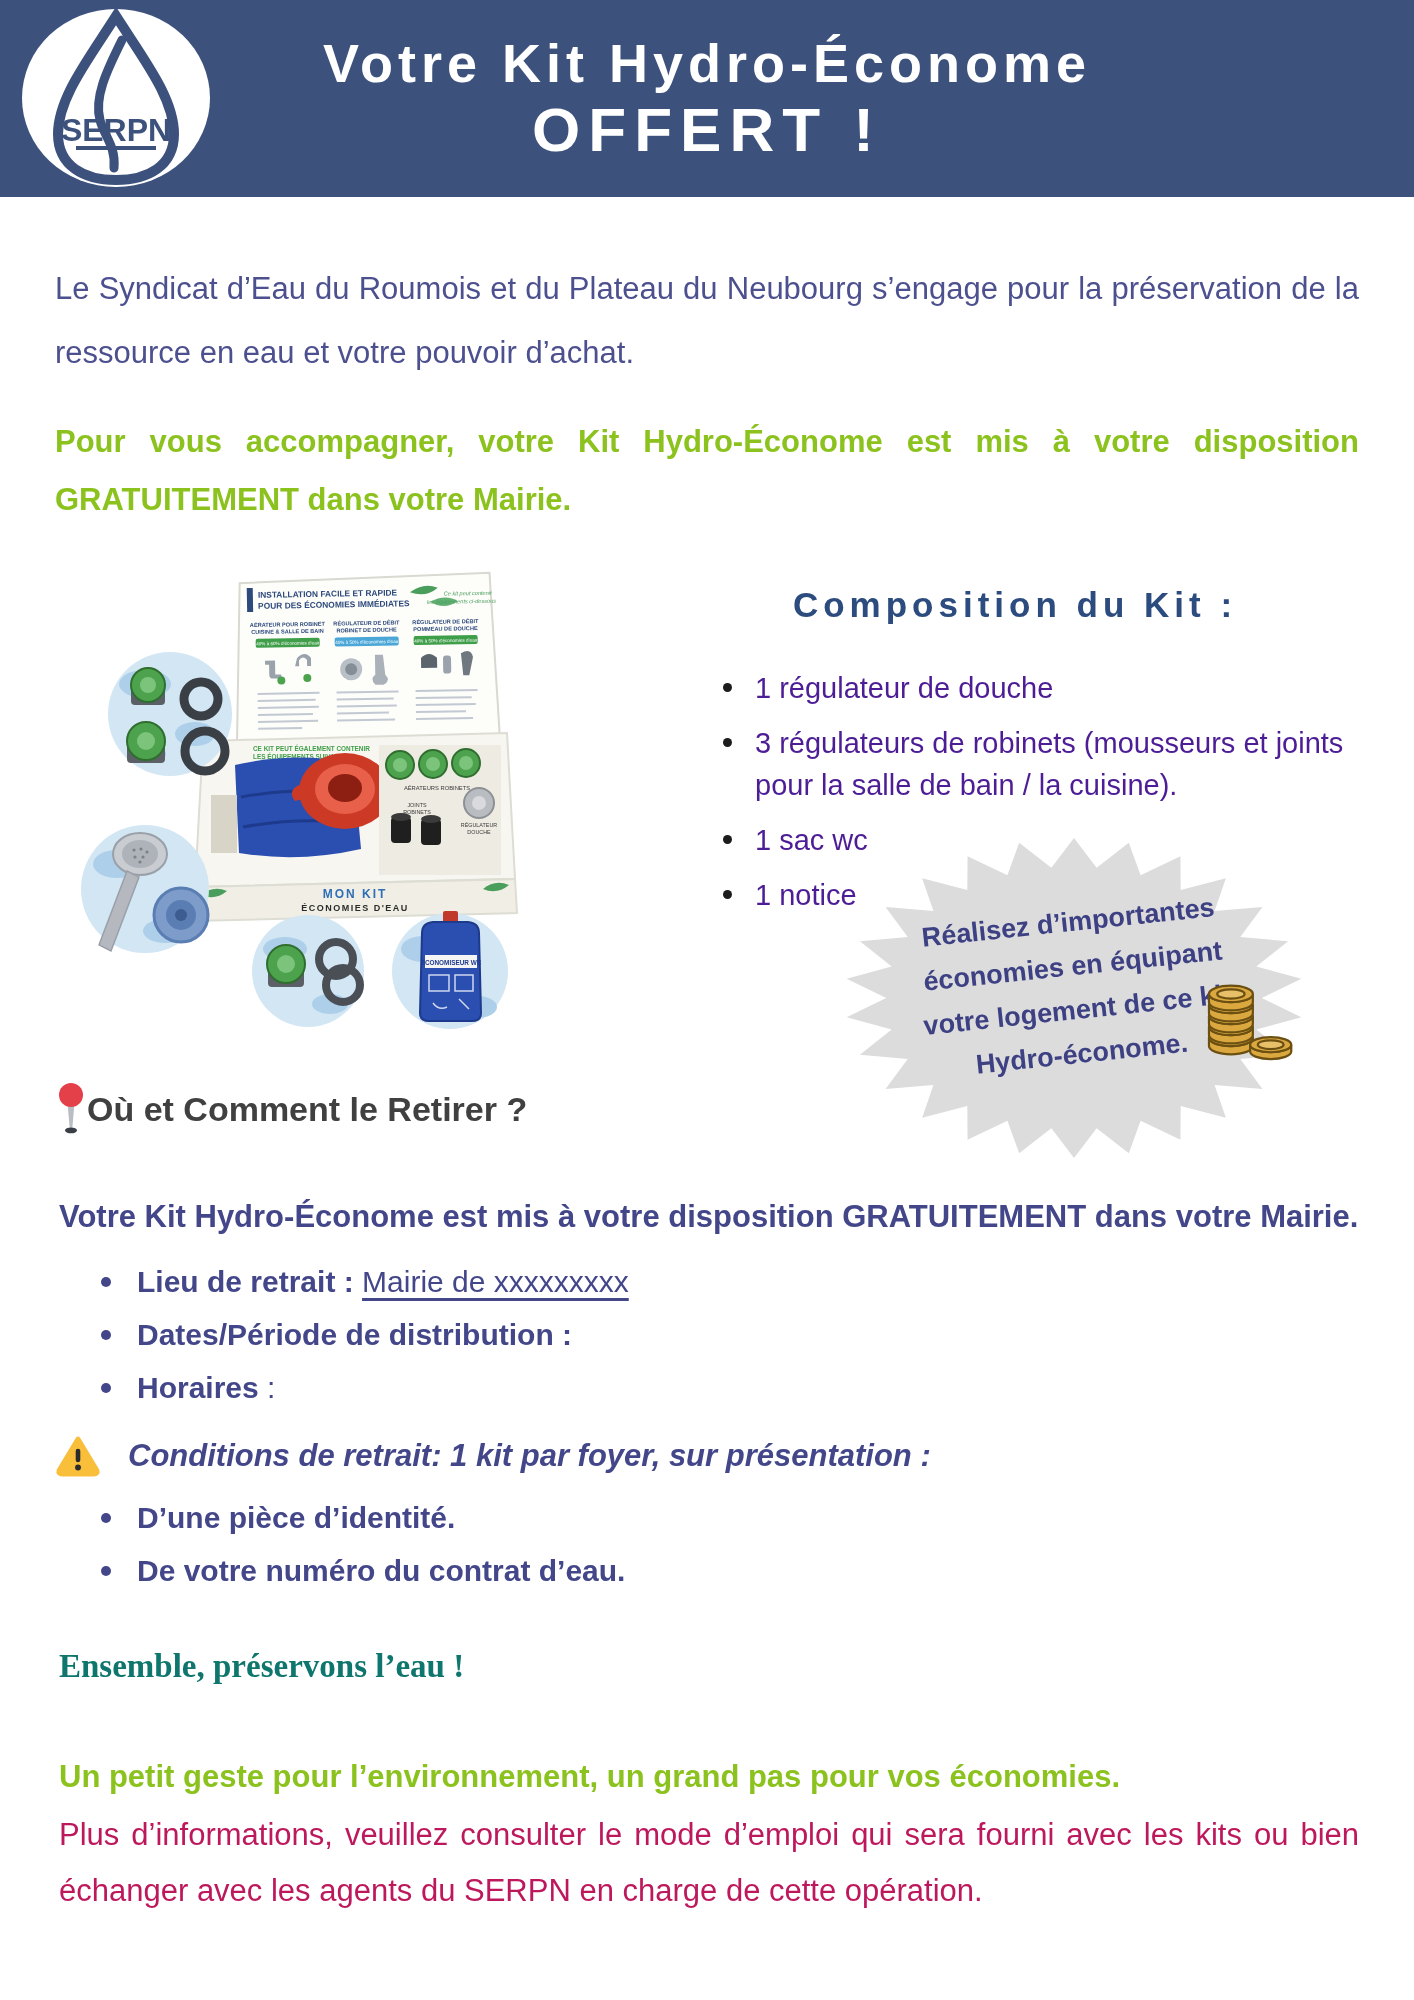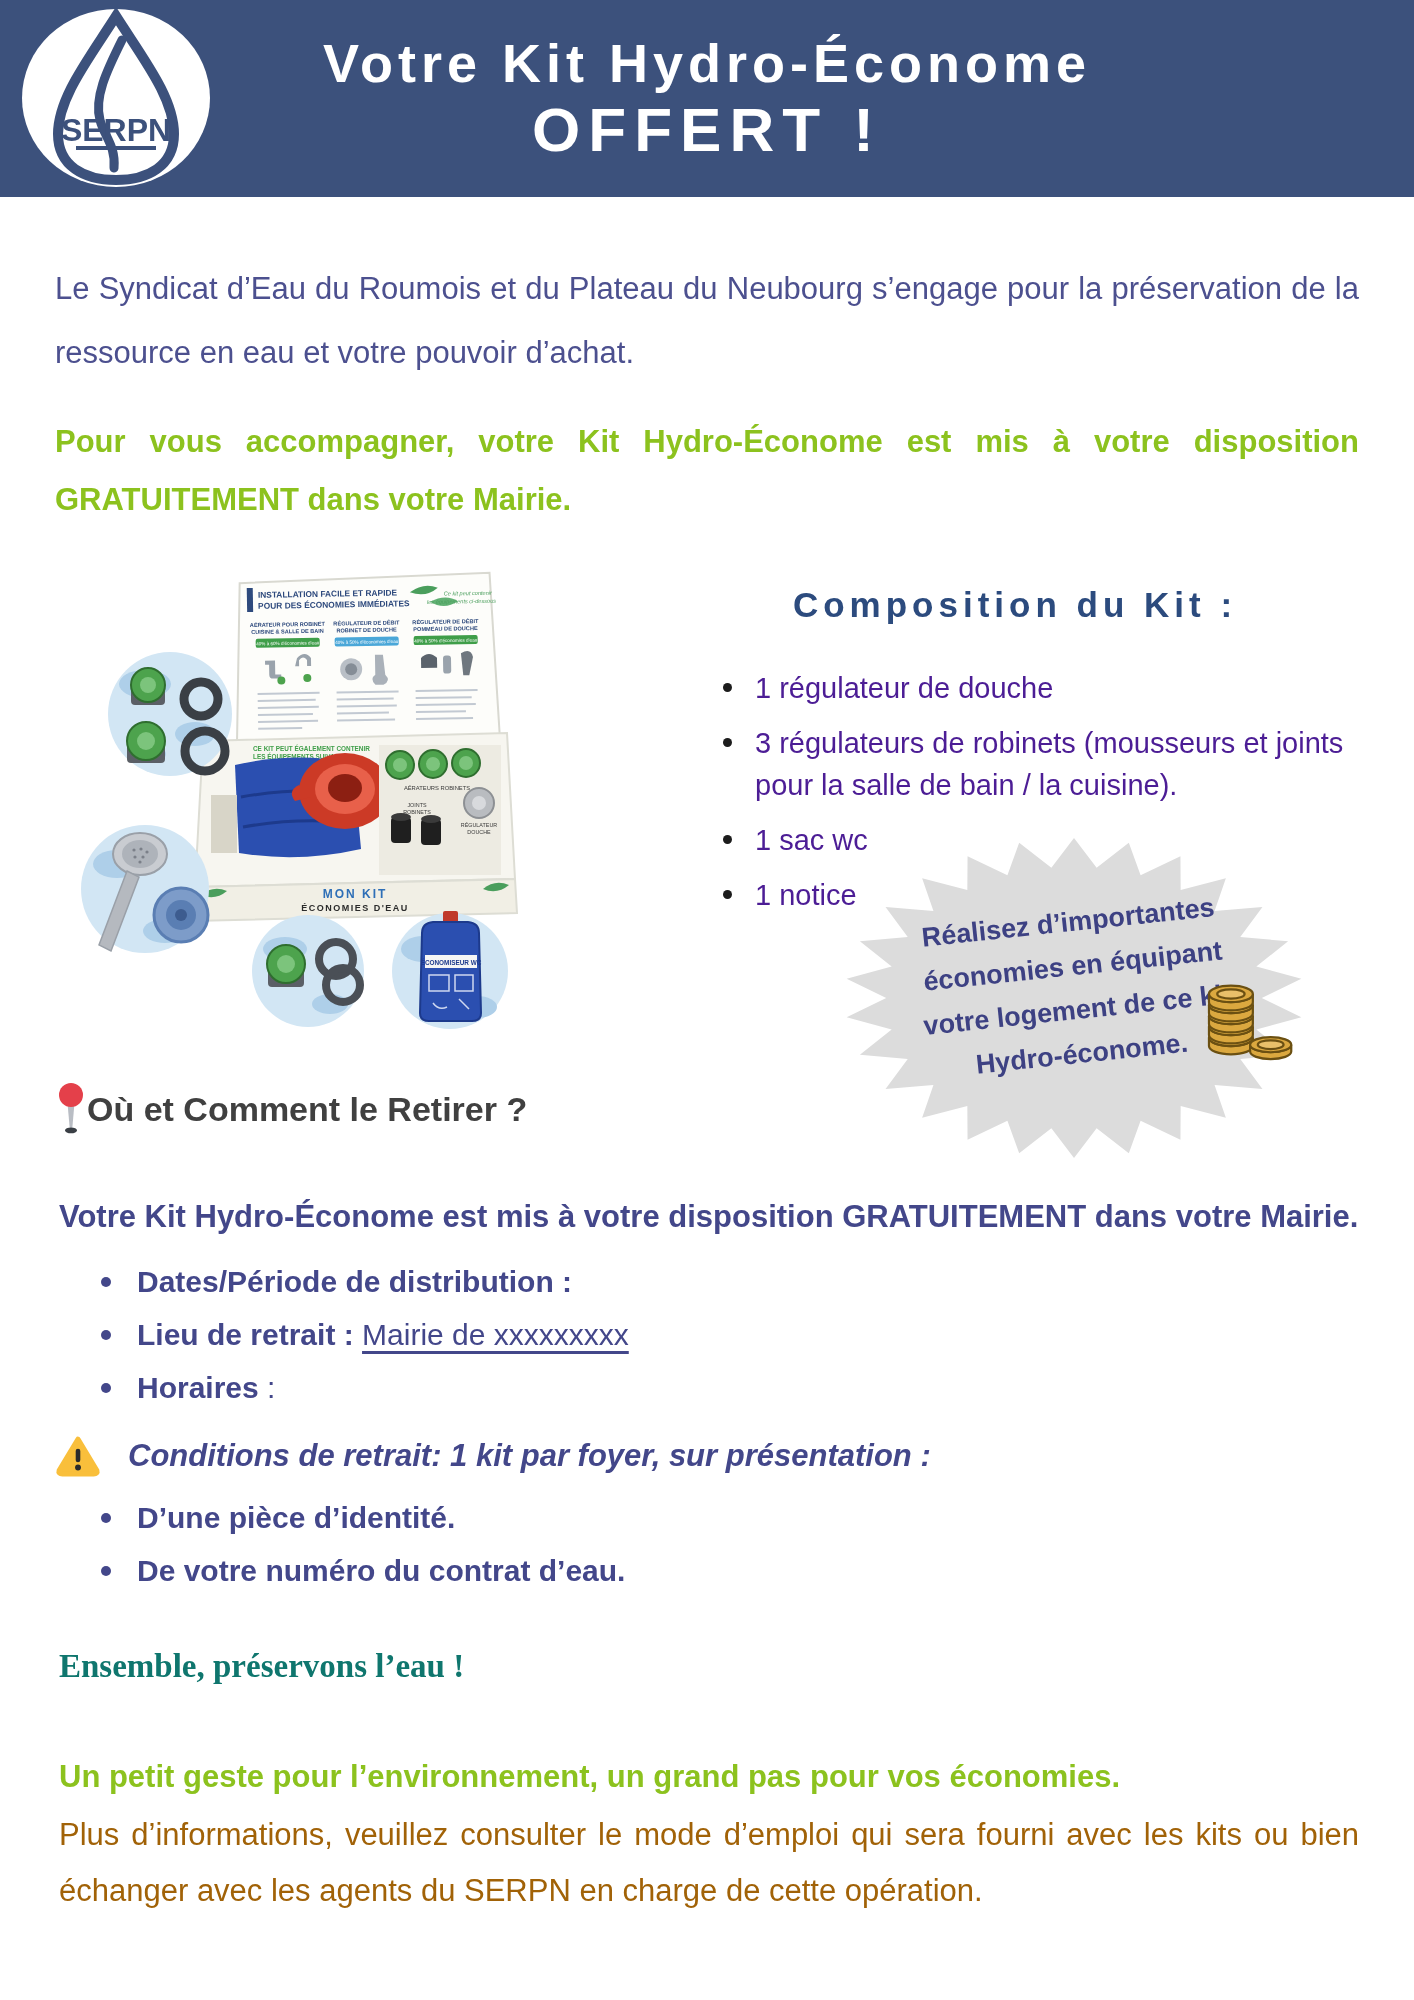--- a/index.html
+++ b/index.html
@@ -81,21 +81,21 @@
     display:flex;align-items:center;gap:25px;margin:28px 0 0 0;
     color:#43478a;font-weight:800;font-size:31px;font-style:italic;
   }
   .ensemble{
     margin:58px 0 0 4px;color:#0f766e;font-weight:800;font-size:33px;font-family:Liberation Serif, serif;
   }
   .green-line{
     margin:74px 0 0 4px;color:#8cc21e;font-weight:800;font-size:31px;
   }
   .p-final{
-    margin:12px 0 0 4px;color:#a16207;font-size:31px;line-height:56px;text-align:justify;
+    margin:12px 0 0 4px;color:#be185d;font-size:31px;line-height:56px;text-align:justify;
   }
 </style>
 </head>
 <body>
 
 <div class="page">
 
   <div class="header">
     <svg class="logo" viewBox="0 0 196 184">
       <ellipse cx="98" cy="92" rx="94" ry="89" fill="#ffffff"></ellipse>
@@ -300,22 +300,22 @@
         <path d="M9.5,17 L14.5,17 L13,34 L11,34 Z" fill="#b9bdc4"></path>
         <ellipse cx="12" cy="36" rx="4.5" ry="2.2" fill="#3a3f45"></ellipse>
         <circle cx="12" cy="9.5" r="9" fill="#e4404a"></circle>
       </svg>
       <span>Où et Comment le Retirer ?</span>
     </div>
 
     <p class="p-bold">Votre Kit Hydro-Économe est mis à votre disposition GRATUITEMENT dans votre Mairie.</p>
 
     <ul class="blist">
+      <li><span>Lieu de retrait : </span><span class="val-underline">Mairie de xxxxxxxxx</span></li>
       <li><span>Dates/Période de distribution :</span></li>
-      <li><span>Lieu de retrait : </span><span class="val-underline">Mairie de xxxxxxxxx</span></li>
       <li><span>Horaires</span><span class="val-plain"> :</span></li>
     </ul>
 
     <div class="cond-heading">
       <svg class="warn-icon" viewBox="0 0 44 40">
         <path d="M22,4 L40,34 Q41,37 37,37 L7,37 Q3,37 4,34 Z" fill="#f9bf3b" stroke="#f9bf3b" stroke-width="5" stroke-linejoin="round"></path>
         <rect x="19.8" y="13" width="4.4" height="13" rx="2.2" fill="#2b2b2b"></rect>
         <circle cx="22" cy="31" r="2.8" fill="#2b2b2b"></circle>
       </svg>
       <span>Conditions de retrait: 1 kit par foyer, sur présentation :</span>

